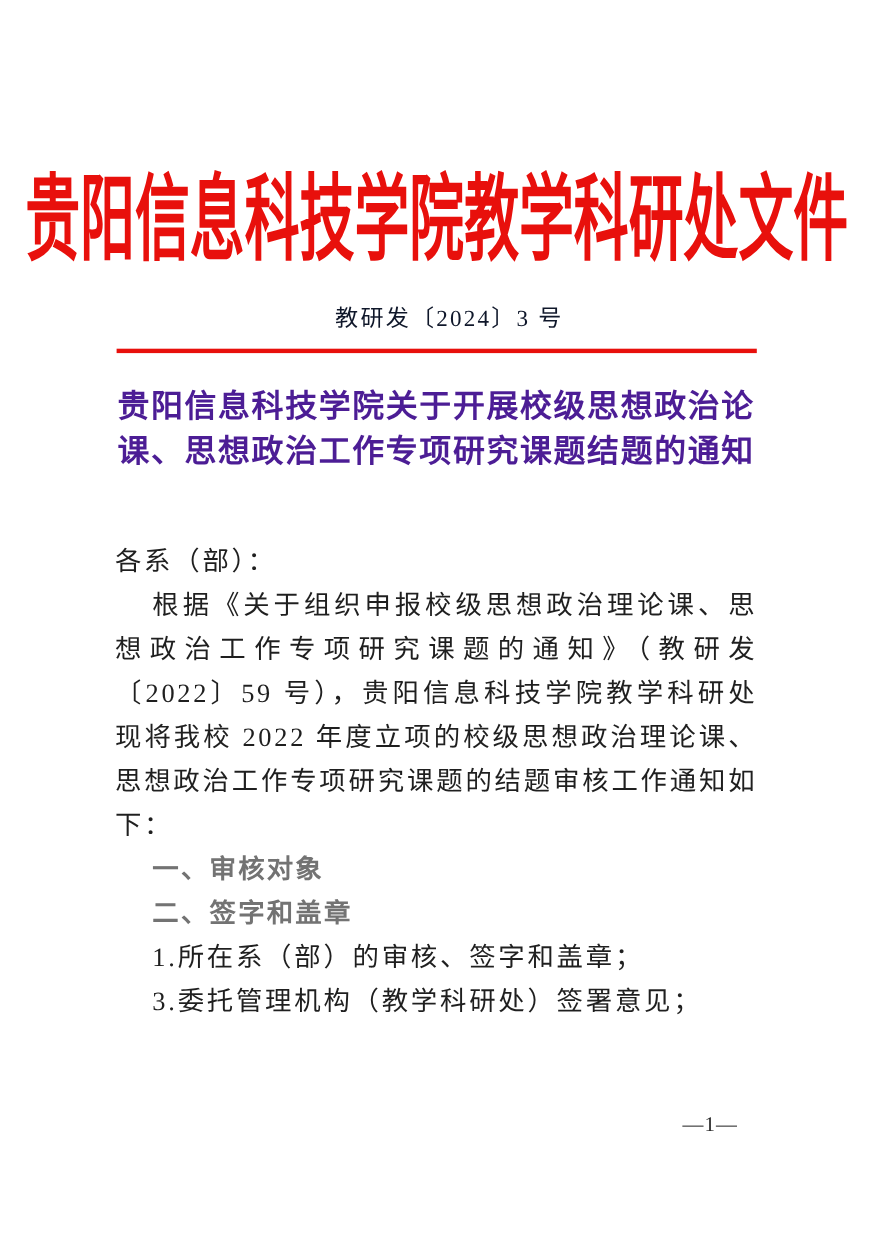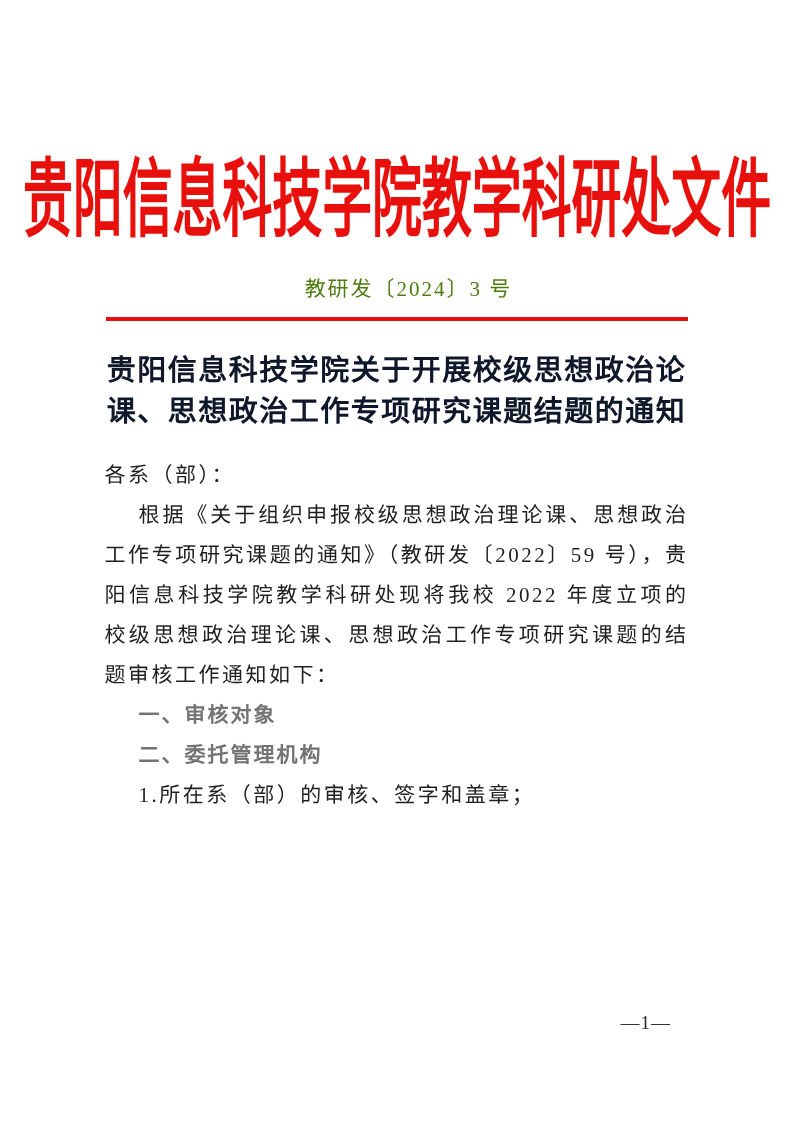--- a/index.html
+++ b/index.html
@@ -44,44 +44,44 @@
     transform: scaleX(0.58);
     transform-origin: center center;
     letter-spacing: 0px;
   }
   
   .doc-number {
     margin-top: 24px;
     text-align: center;
     font-size: 21px;
     letter-spacing: 2px;
-    color: #4d7c0f;
+    color: #0f172a;
     padding-left: 24px;
   }
   
   .red-divider {
     width: 582px;
     height: 4px;
     margin: 15px auto 0 auto;
     background: var(--accent-red);
   }
   
   .doc-title {
     margin-top: 29px;
     text-align: center;
     font-weight: bold;
     font-size: 29px;
     line-height: 41px;
     letter-spacing: 1.5px;
-    color: #0f172a;
+    color: #4c1d95;
   }
   
   .body-text {
-    margin-top: 23px;
-    font-size: 21px;
+    margin-top: 59px;
+    font-size: 24px;
     line-height: 40px;
     letter-spacing: 2.5px;
     text-align: justify;
     color: #1f1f1f;
   }
   .para { text-indent: 34px; }
   .salutation { text-indent: 0; }
   .section-heading {
     text-indent: 34px;
     font-family: "Liberation Sans", "DejaVu Sans", sans-serif;
@@ -114,19 +114,20 @@
 
   <div class="doc-title">
     <div>贵阳信息科技学院关于开展校级思想政治论</div>
     <div>课、思想政治工作专项研究课题结题的通知</div>
   </div>
 
   <div class="content body-text">
     <div class="salutation">各系（部）：</div>
     <div class="para">根据《关于组织申报校级思想政治理论课、思想政治工作专项研究课题的通知》（教研发〔2022〕59 号），贵阳信息科技学院教学科研处现将我校 2022 年度立项的校级思想政治理论课、思想政治工作专项研究课题的结题审核工作通知如下：</div>
     <div class="section-heading">一、审核对象</div>
-    <div class="section-heading">二、委托管理机构</div>
+    <div class="section-heading">二、签字和盖章</div>
     <div class="para">1.所在系（部）的审核、签字和盖章；</div>
+    <div class="para">3.委托管理机构（教学科研处）签署意见；</div>
   </div>
 
   <div class="page-number">—1—</div>
 
 </div>
 
 </body></html>

